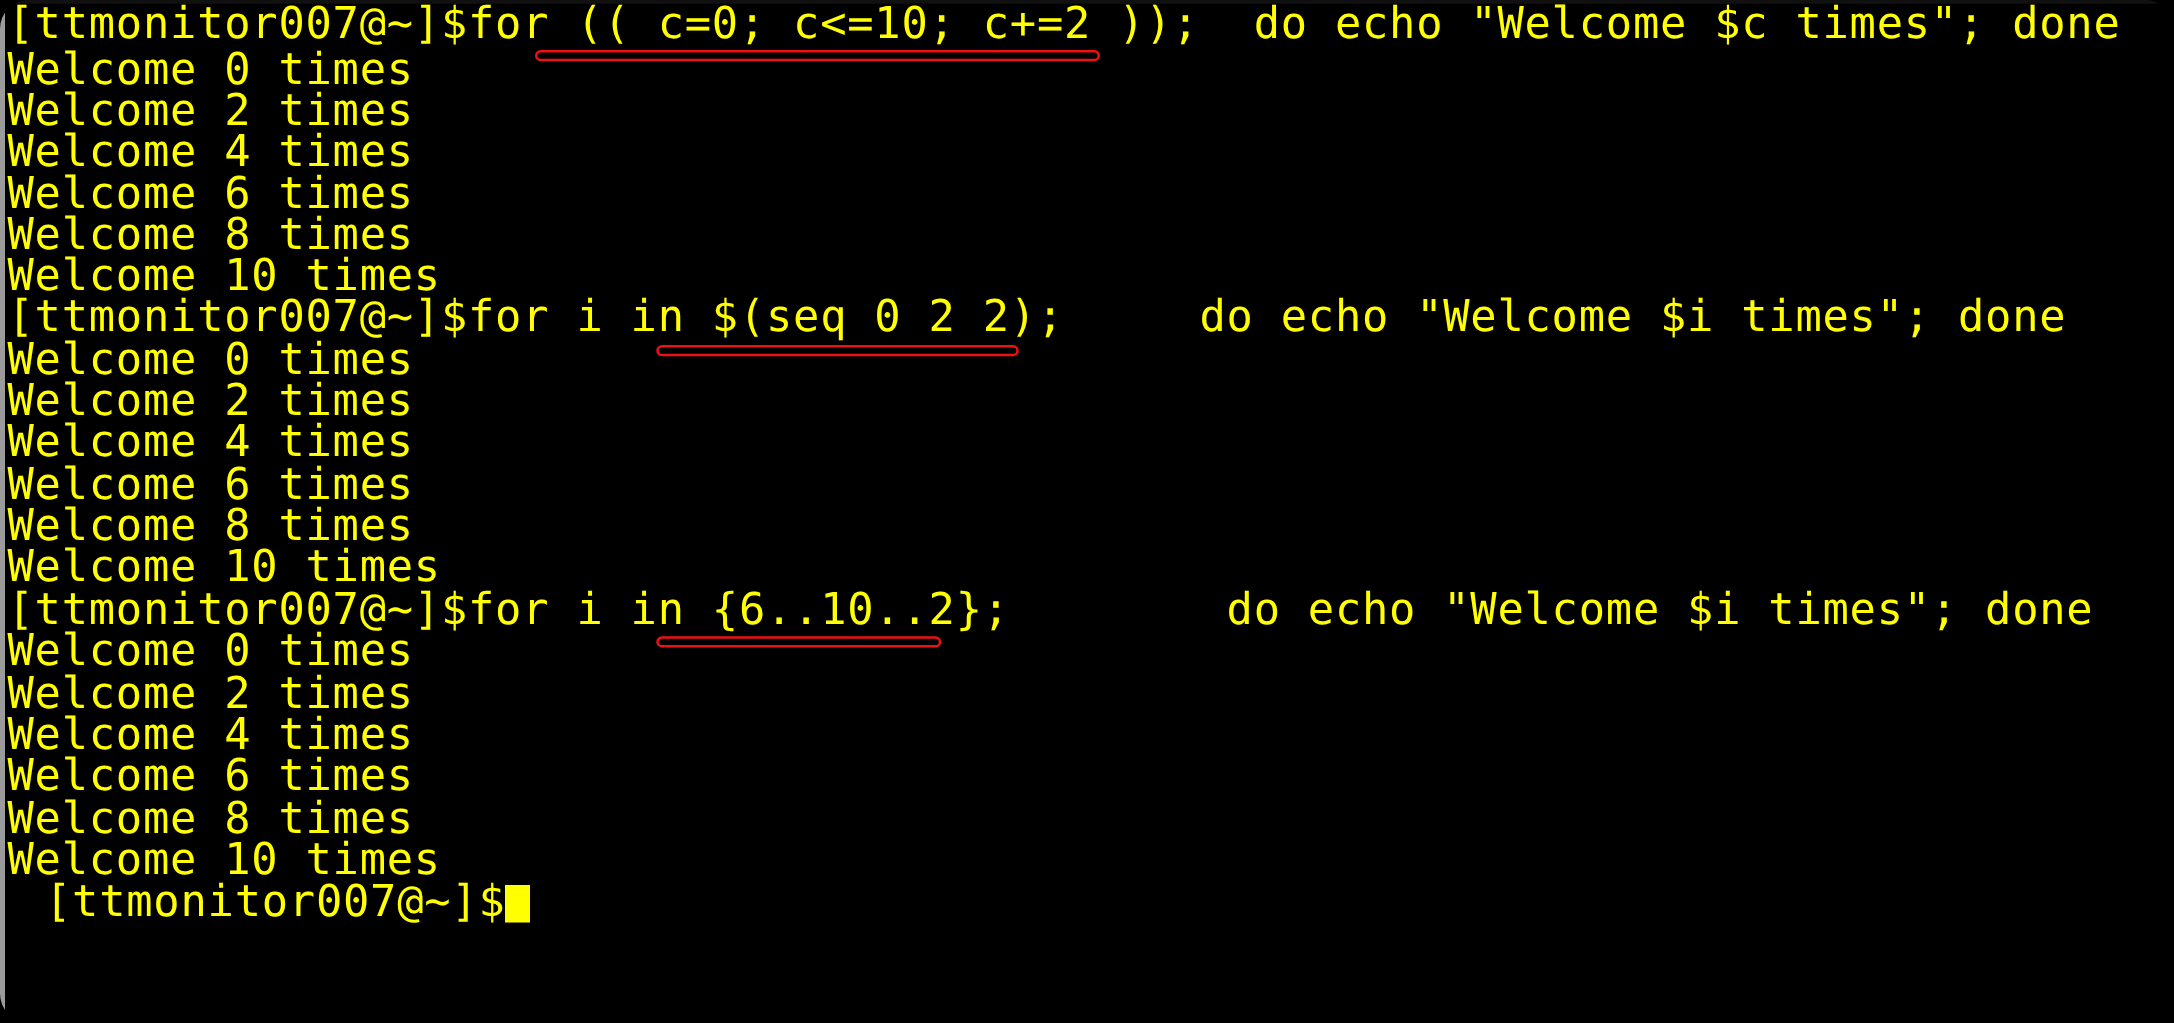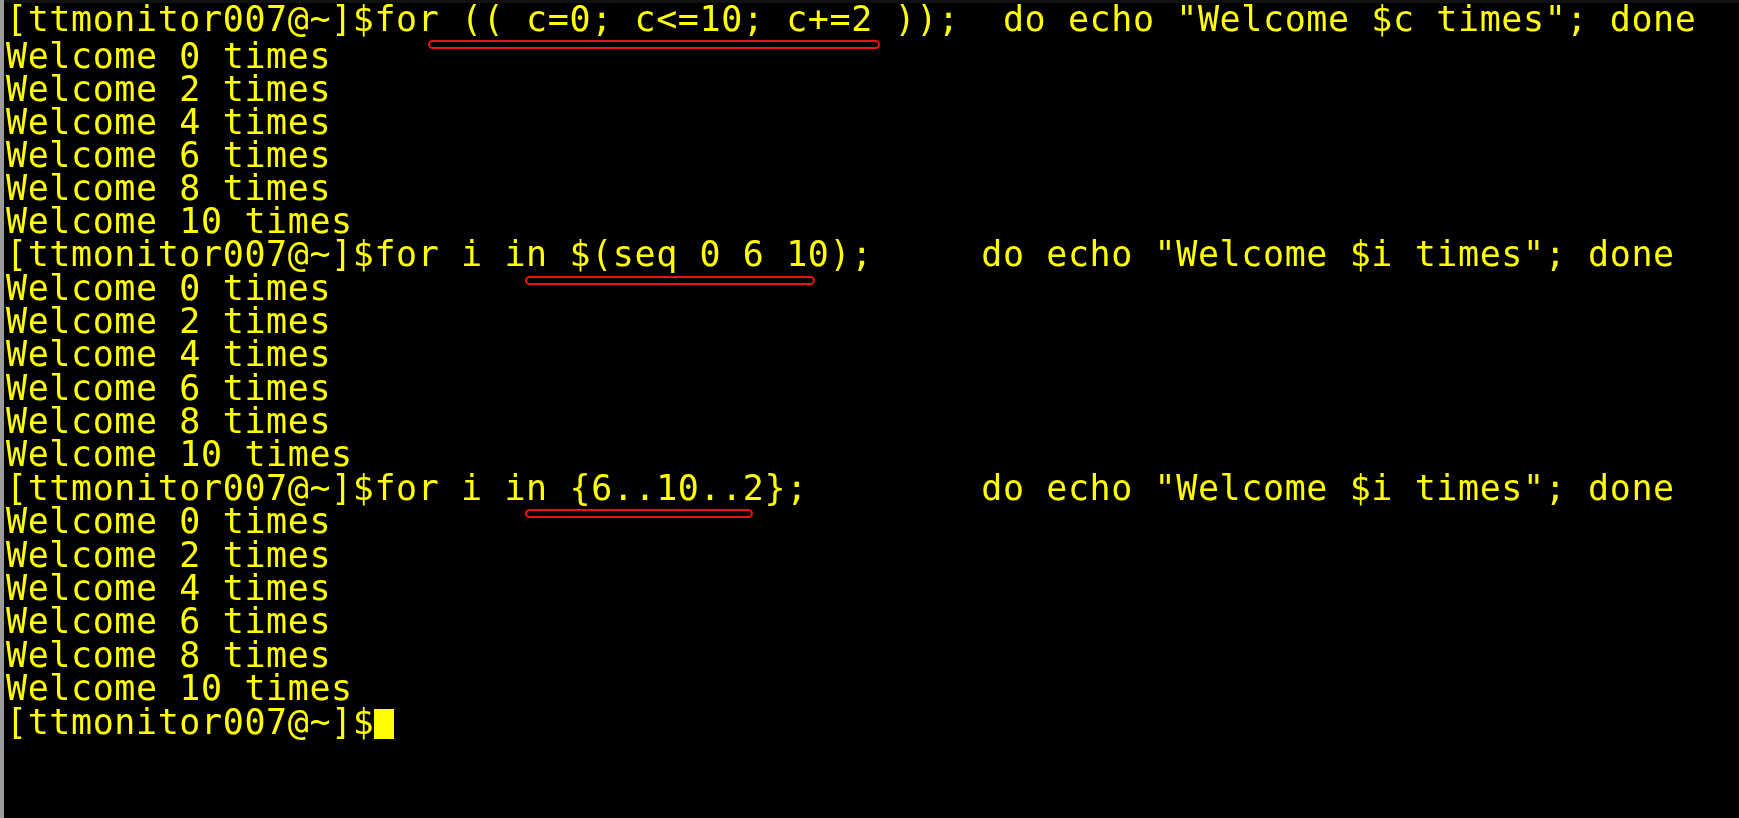--- a/index.html
+++ b/index.html
@@ -8,20 +8,21 @@
     padding: 0;
     background: #000000;
   }
   #terminal {
     position: relative;
     width: 1739px;
     height: 818px;
     background: #000000;
     overflow: hidden;
     font-family: "DejaVu Sans Mono", "Liberation Mono", monospace;
+    border-radius: 23px;
   }
   
   .edge-left {
     position: absolute;
     left: 0;
     top: 0;
     width: 4px;
     height: 818px;
     background: #9b9b9b;
     z-index: 5;
@@ -83,36 +84,36 @@
   <div class="screen">
 
     <div class="line" style="top:1px;">[ttmonitor007@~]$for (( c=0; c&lt;=10; c+=2 ));  do echo "Welcome $c times"; done</div>
     <div class="line" style="top:38px;">Welcome 0 times</div>
     <div class="line" style="top:71px;">Welcome 2 times</div>
     <div class="line" style="top:104px;">Welcome 4 times</div>
     <div class="line" style="top:137px;">Welcome 6 times</div>
     <div class="line" style="top:170px;">Welcome 8 times</div>
     <div class="line" style="top:203px;">Welcome 10 times</div>
 
-    <div class="line" style="top:236px;">[ttmonitor007@~]$for i in $(seq 0 6 10);     do echo "Welcome $i times"; done</div>
+    <div class="line" style="top:236px;">[ttmonitor007@~]$for i in $(seq 0 2 2);     do echo "Welcome $i times"; done</div>
     <div class="line" style="top:270px;">Welcome 0 times</div>
     <div class="line" style="top:303px;">Welcome 2 times</div>
     <div class="line" style="top:336px;">Welcome 4 times</div>
     <div class="line" style="top:370px;">Welcome 6 times</div>
     <div class="line" style="top:403px;">Welcome 8 times</div>
     <div class="line" style="top:436px;">Welcome 10 times</div>
 
     <div class="line" style="top:470px;">[ttmonitor007@~]$for i in {6..10..2};        do echo "Welcome $i times"; done</div>
     <div class="line" style="top:503px;">Welcome 0 times</div>
     <div class="line" style="top:537px;">Welcome 2 times</div>
     <div class="line" style="top:570px;">Welcome 4 times</div>
     <div class="line" style="top:603px;">Welcome 6 times</div>
     <div class="line" style="top:637px;">Welcome 8 times</div>
     <div class="line" style="top:670px;">Welcome 10 times</div>
 
-    <div class="line" style="top:704px;"><span class="seg">[ttmonitor007@~]$</span><span class="cursor"></span></div>
+    <div class="line" style="top:704px;margin-left:30px;"><span class="seg">[ttmonitor007@~]$</span><span class="cursor"></span></div>
 
     <div class="underline" style="left:424px; top:40px;  width:452px;"></div>
     <div class="underline" style="left:521px; top:276px; width:290px;"></div>
     <div class="underline" style="left:521px; top:509px; width:228px;"></div>
 
   </div>
 </div>
 
 </body></html>

